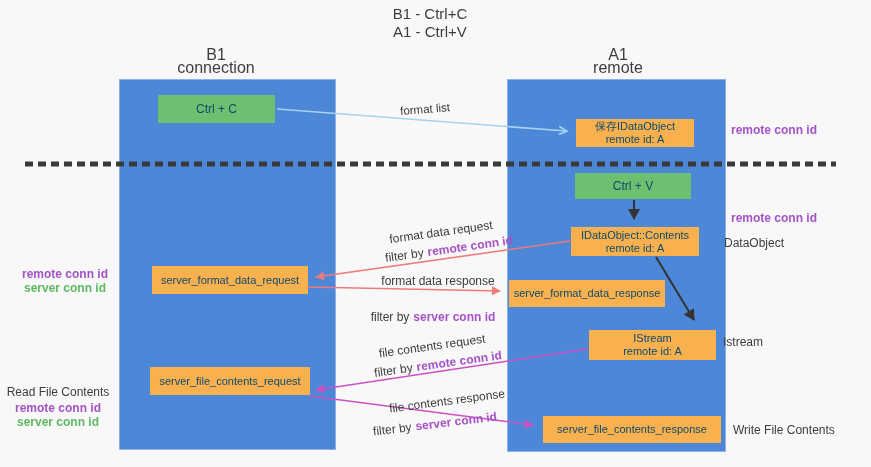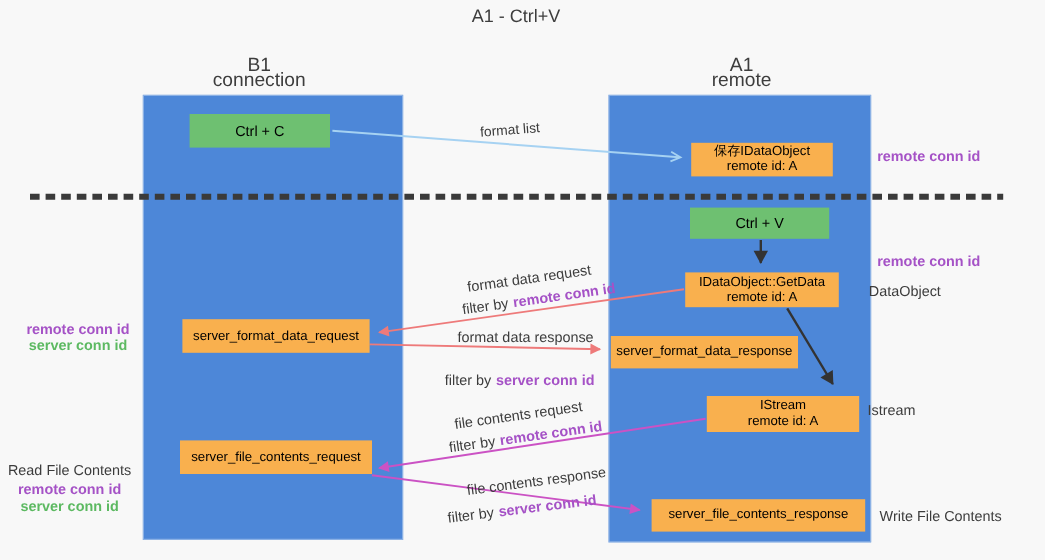--- a/index.html
+++ b/index.html
@@ -26,21 +26,21 @@
     box-shadow:0 0 0 1px rgba(255,255,255,.35) inset;
   }
   .lane-header{
     text-align:center;
     font-size:16px;line-height:13px;
     color:#3d3d3d;
   }
   .node{
     display:flex;flex-direction:column;
     align-items:center;justify-content:center;
-    color:#000000;text-align:center;
+    color:#0c4a6e;text-align:center;
     font-size:11.5px;line-height:13px;
     white-space:nowrap;
   }
   .node.orange{background:#f9b04e;}
   .node.green{background:#6ec071;}
   .node.small{font-size:11px;}
   .flow-label{
     font-size:12px;color:#3c3c3c;
     white-space:nowrap;
   }
@@ -54,20 +54,21 @@
 </style>
 </head>
 <body>
 
 <div id="stage">
 
   <div class="abs lane" style="left:119px;top:79px;width:217px;height:371px;"></div>
   <div class="abs lane" style="left:507px;top:79px;width:219px;height:373px;"></div>
 
   <div class="abs title">
+    <div>B1 - Ctrl+C</div>
     <div>A1 - Ctrl+V</div>
   </div>
 
   <div class="abs lane-header" style="left:166px;top:48px;width:100px;">
     <div>B1</div>
     <div>connection</div>
   </div>
   <div class="abs lane-header" style="left:568px;top:48px;width:100px;">
     <div>A1</div>
     <div>remote</div>
@@ -110,21 +111,21 @@
   <div class="abs node orange" style="left:576px;top:119px;width:118px;height:28px;font-size:11px;">
     <span>保存IDataObject</span>
     <span>remote id: A</span>
   </div>
 
   <div class="abs node green" style="left:575px;top:173px;width:116px;height:26px;font-size:12px;">
     <span>Ctrl + V</span>
   </div>
 
   <div class="abs node orange" style="left:571px;top:227px;width:128px;height:29px;font-size:11px;">
-    <span>IDataObject::GetData</span>
+    <span>IDataObject::Contents</span>
     <span>remote id: A</span>
   </div>
 
   <div class="abs node orange small" style="left:152px;top:266px;width:156px;height:28px;">
     <span>server_format_data_request</span>
   </div>
 
   <div class="abs node orange small" style="left:509px;top:280px;width:156px;height:27px;">
     <span>server_format_data_response</span>
   </div>

